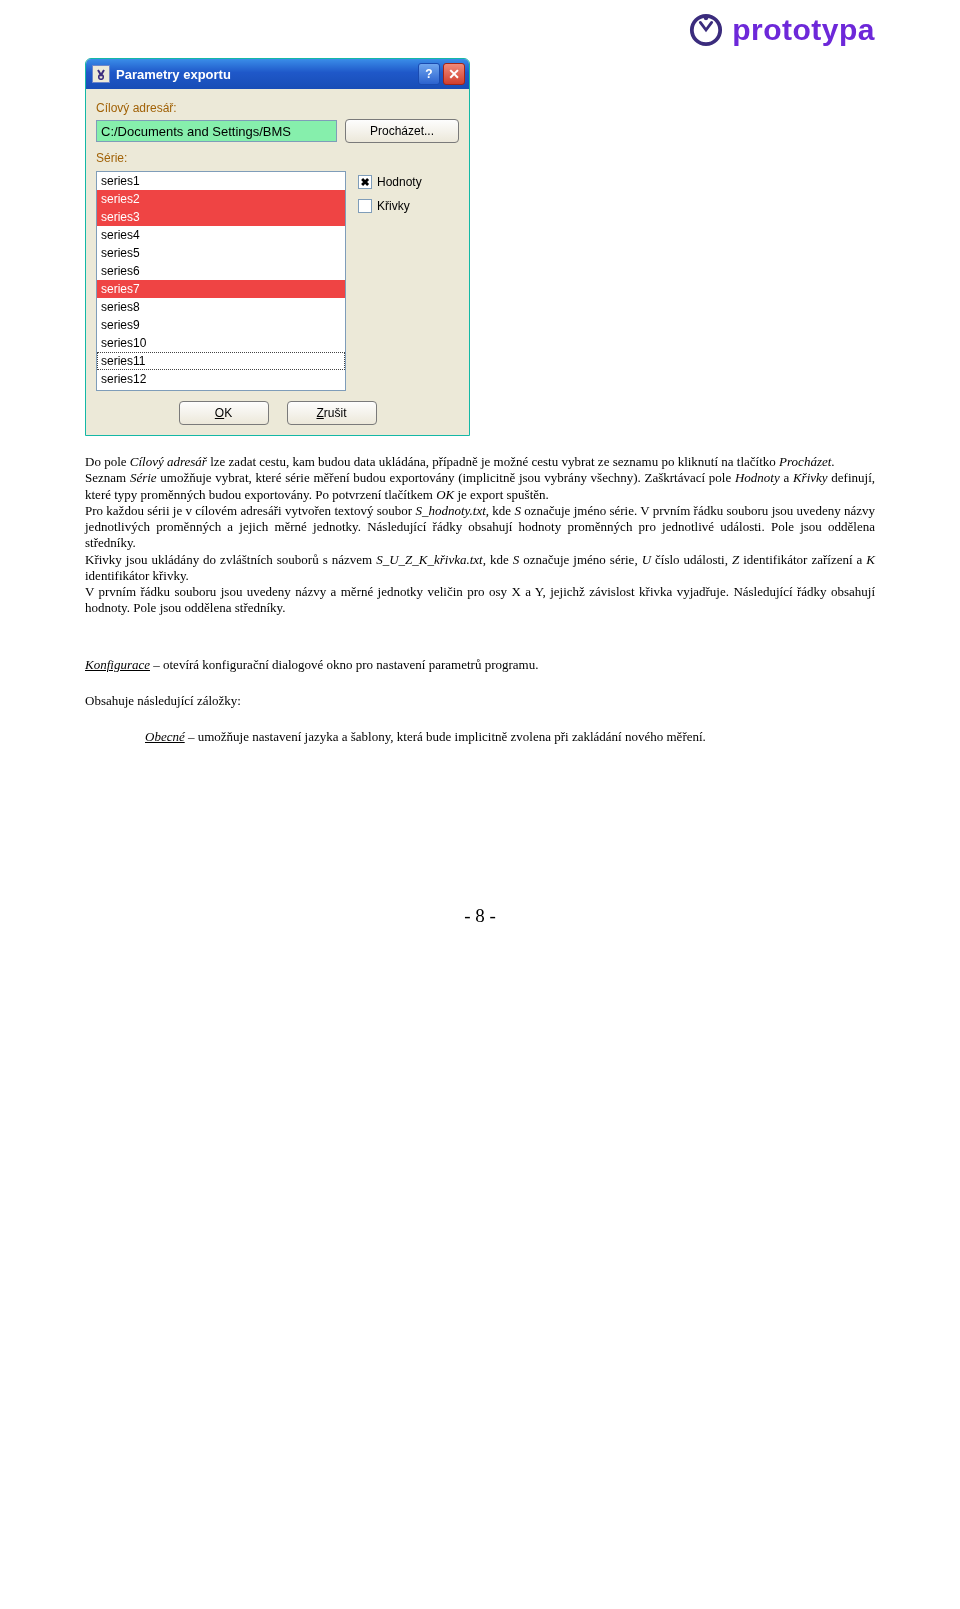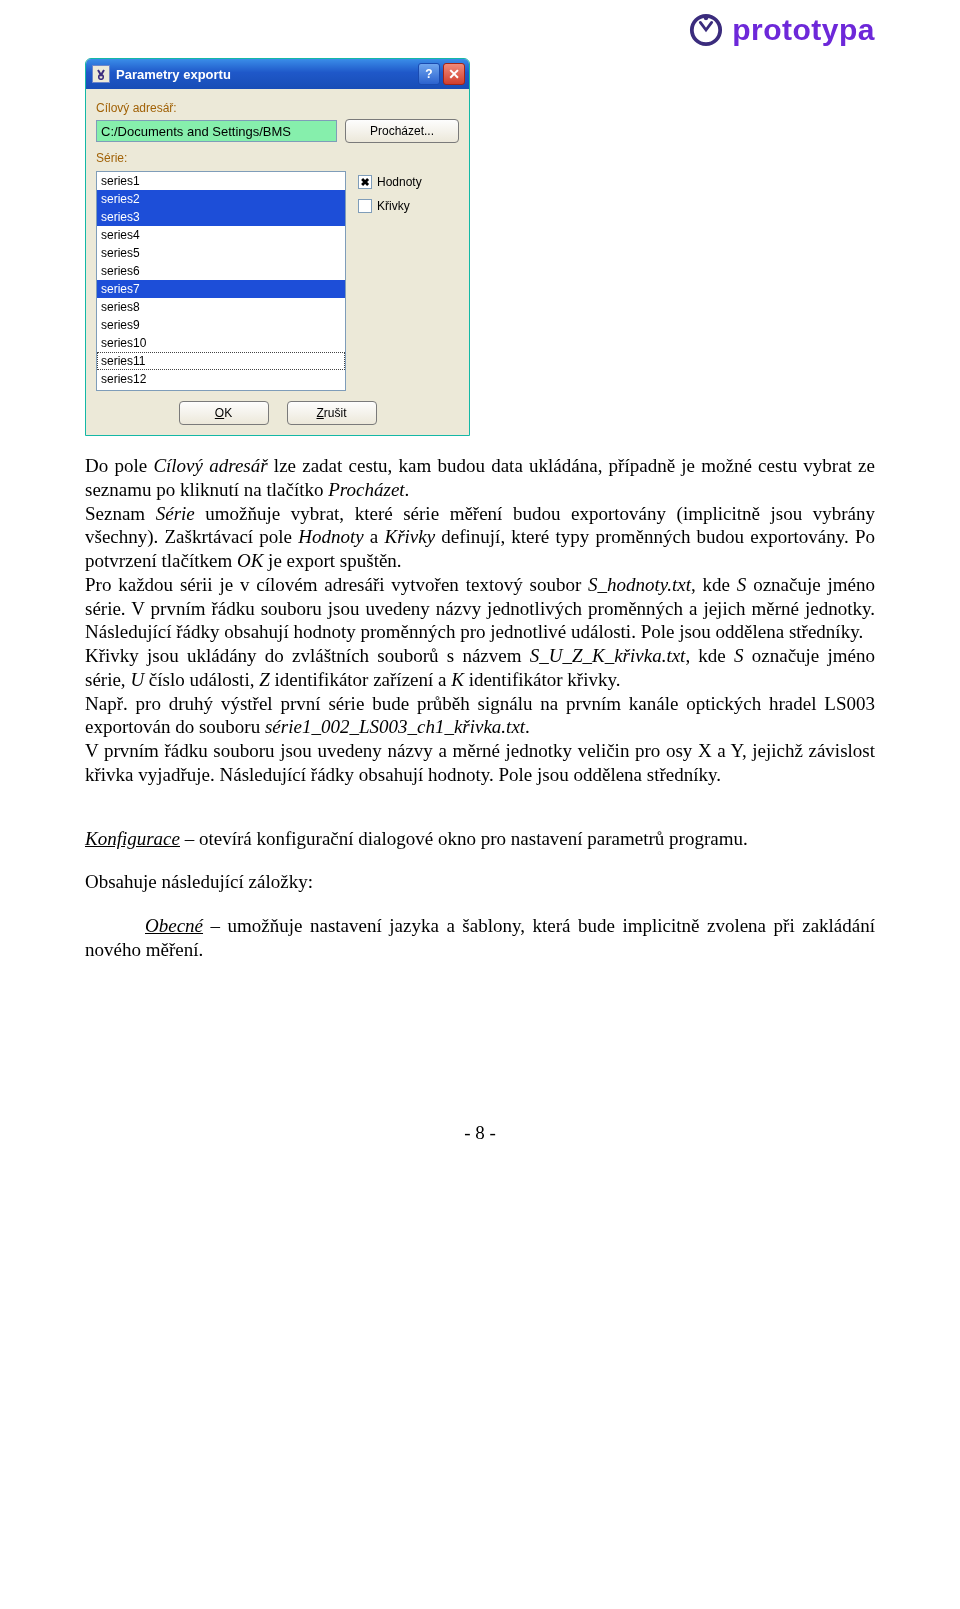--- a/index.html
+++ b/index.html
@@ -95,37 +95,37 @@
     border: 1px solid #7f9db9;
     background: #fff;
     overflow: hidden;
     font-size: 12px;
   }
   .list-item {
     padding: 1px 4px;
     line-height: 16px;
     white-space: nowrap;
   }
-  .list-item.sel { background: #1d4ed8; color: #fff; }
+  .list-item.sel { background: #ef4444; color: #fff; }
   .list-item.dotted { border: 1px dotted #444; padding: 0 3px; }
   .checks { display: flex; flex-direction: column; gap: 10px; padding-top: 4px; }
   .check { display: flex; align-items: center; gap: 5px; }
   .cbox {
     width: 14px; height: 14px;
     border: 1px solid #7f9db9;
     background: #fff;
     display: inline-flex; align-items: center; justify-content: center;
     font-size: 11px; line-height: 11px; font-weight: bold;
   }
   .button-row { display: flex; justify-content: center; gap: 18px; margin-top: 10px; }
   .button-row .btn { width: 90px; }
   .mn { text-decoration: underline; }
 
   
-  .body-text { font-size: 19px; line-height: 1.25; text-align: justify; }
+  .body-text { font-size: 13px; line-height: 1.25; text-align: justify; }
   .body-text p { margin: 0 0 0 0; }
   .body-text .spacer { height: 20px; }
   .italic { font-style: italic; }
   .u-i { text-decoration: underline; font-style: italic; }
   .footer { text-align: center; font-size: 19px; margin-top: 160px; }
 </style>
 </head>
 <body>
 
 <div class="page">
@@ -206,23 +206,20 @@
     </p>
     <p>
       <span>Seznam </span><span class="italic">Série</span><span> umožňuje vybrat, které série měření budou exportovány (implicitně jsou vybrány všechny). Zaškrtávací pole </span><span class="italic">Hodnoty</span><span> a </span><span class="italic">Křivky</span><span> definují, které typy proměnných budou exportovány. Po potvrzení tlačítkem </span><span class="italic">OK</span><span> je export spuštěn.</span>
     </p>
     <p>
       <span>Pro každou sérii je v cílovém adresáři vytvořen textový soubor </span><span class="italic">S_hodnoty.txt</span><span>, kde </span><span class="italic">S</span><span> označuje jméno série. V prvním řádku souboru jsou uvedeny názvy jednotlivých proměnných a jejich měrné jednotky. Následující řádky obsahují hodnoty proměnných  pro jednotlivé události. Pole jsou oddělena středníky.</span>
     </p>
     <p>
       <span>Křivky jsou ukládány do zvláštních souborů s názvem </span><span class="italic">S_U_Z_K_křivka.txt</span><span>, kde </span><span class="italic">S</span><span> označuje jméno série, </span><span class="italic">U</span><span> číslo události, </span><span class="italic">Z</span><span> identifikátor zařízení a </span><span class="italic">K</span><span> identifikátor křivky.</span>
     </p>
-    <p>
-      <span>Např. pro druhý výstřel první série bude průběh signálu na prvním kanále optických hradel LS003 exportován do souboru </span><span class="italic">série1_002_LS003_ch1_křivka.txt</span><span>.</span>
-    </p>
     <p>V prvním řádku souboru jsou uvedeny názvy a měrné jednotky veličin pro osy X a Y, jejichž závislost křivka vyjadřuje. Následující řádky obsahují hodnoty. Pole jsou oddělena středníky.</p>
 
     <div class="spacer"></div>
       <div class="spacer"></div>
 
     <p>
       <span class="u-i">Konfigurace</span><span> – otevírá konfigurační dialogové okno pro nastavení parametrů programu.</span>
     </p>
 
     <div class="spacer"></div>

